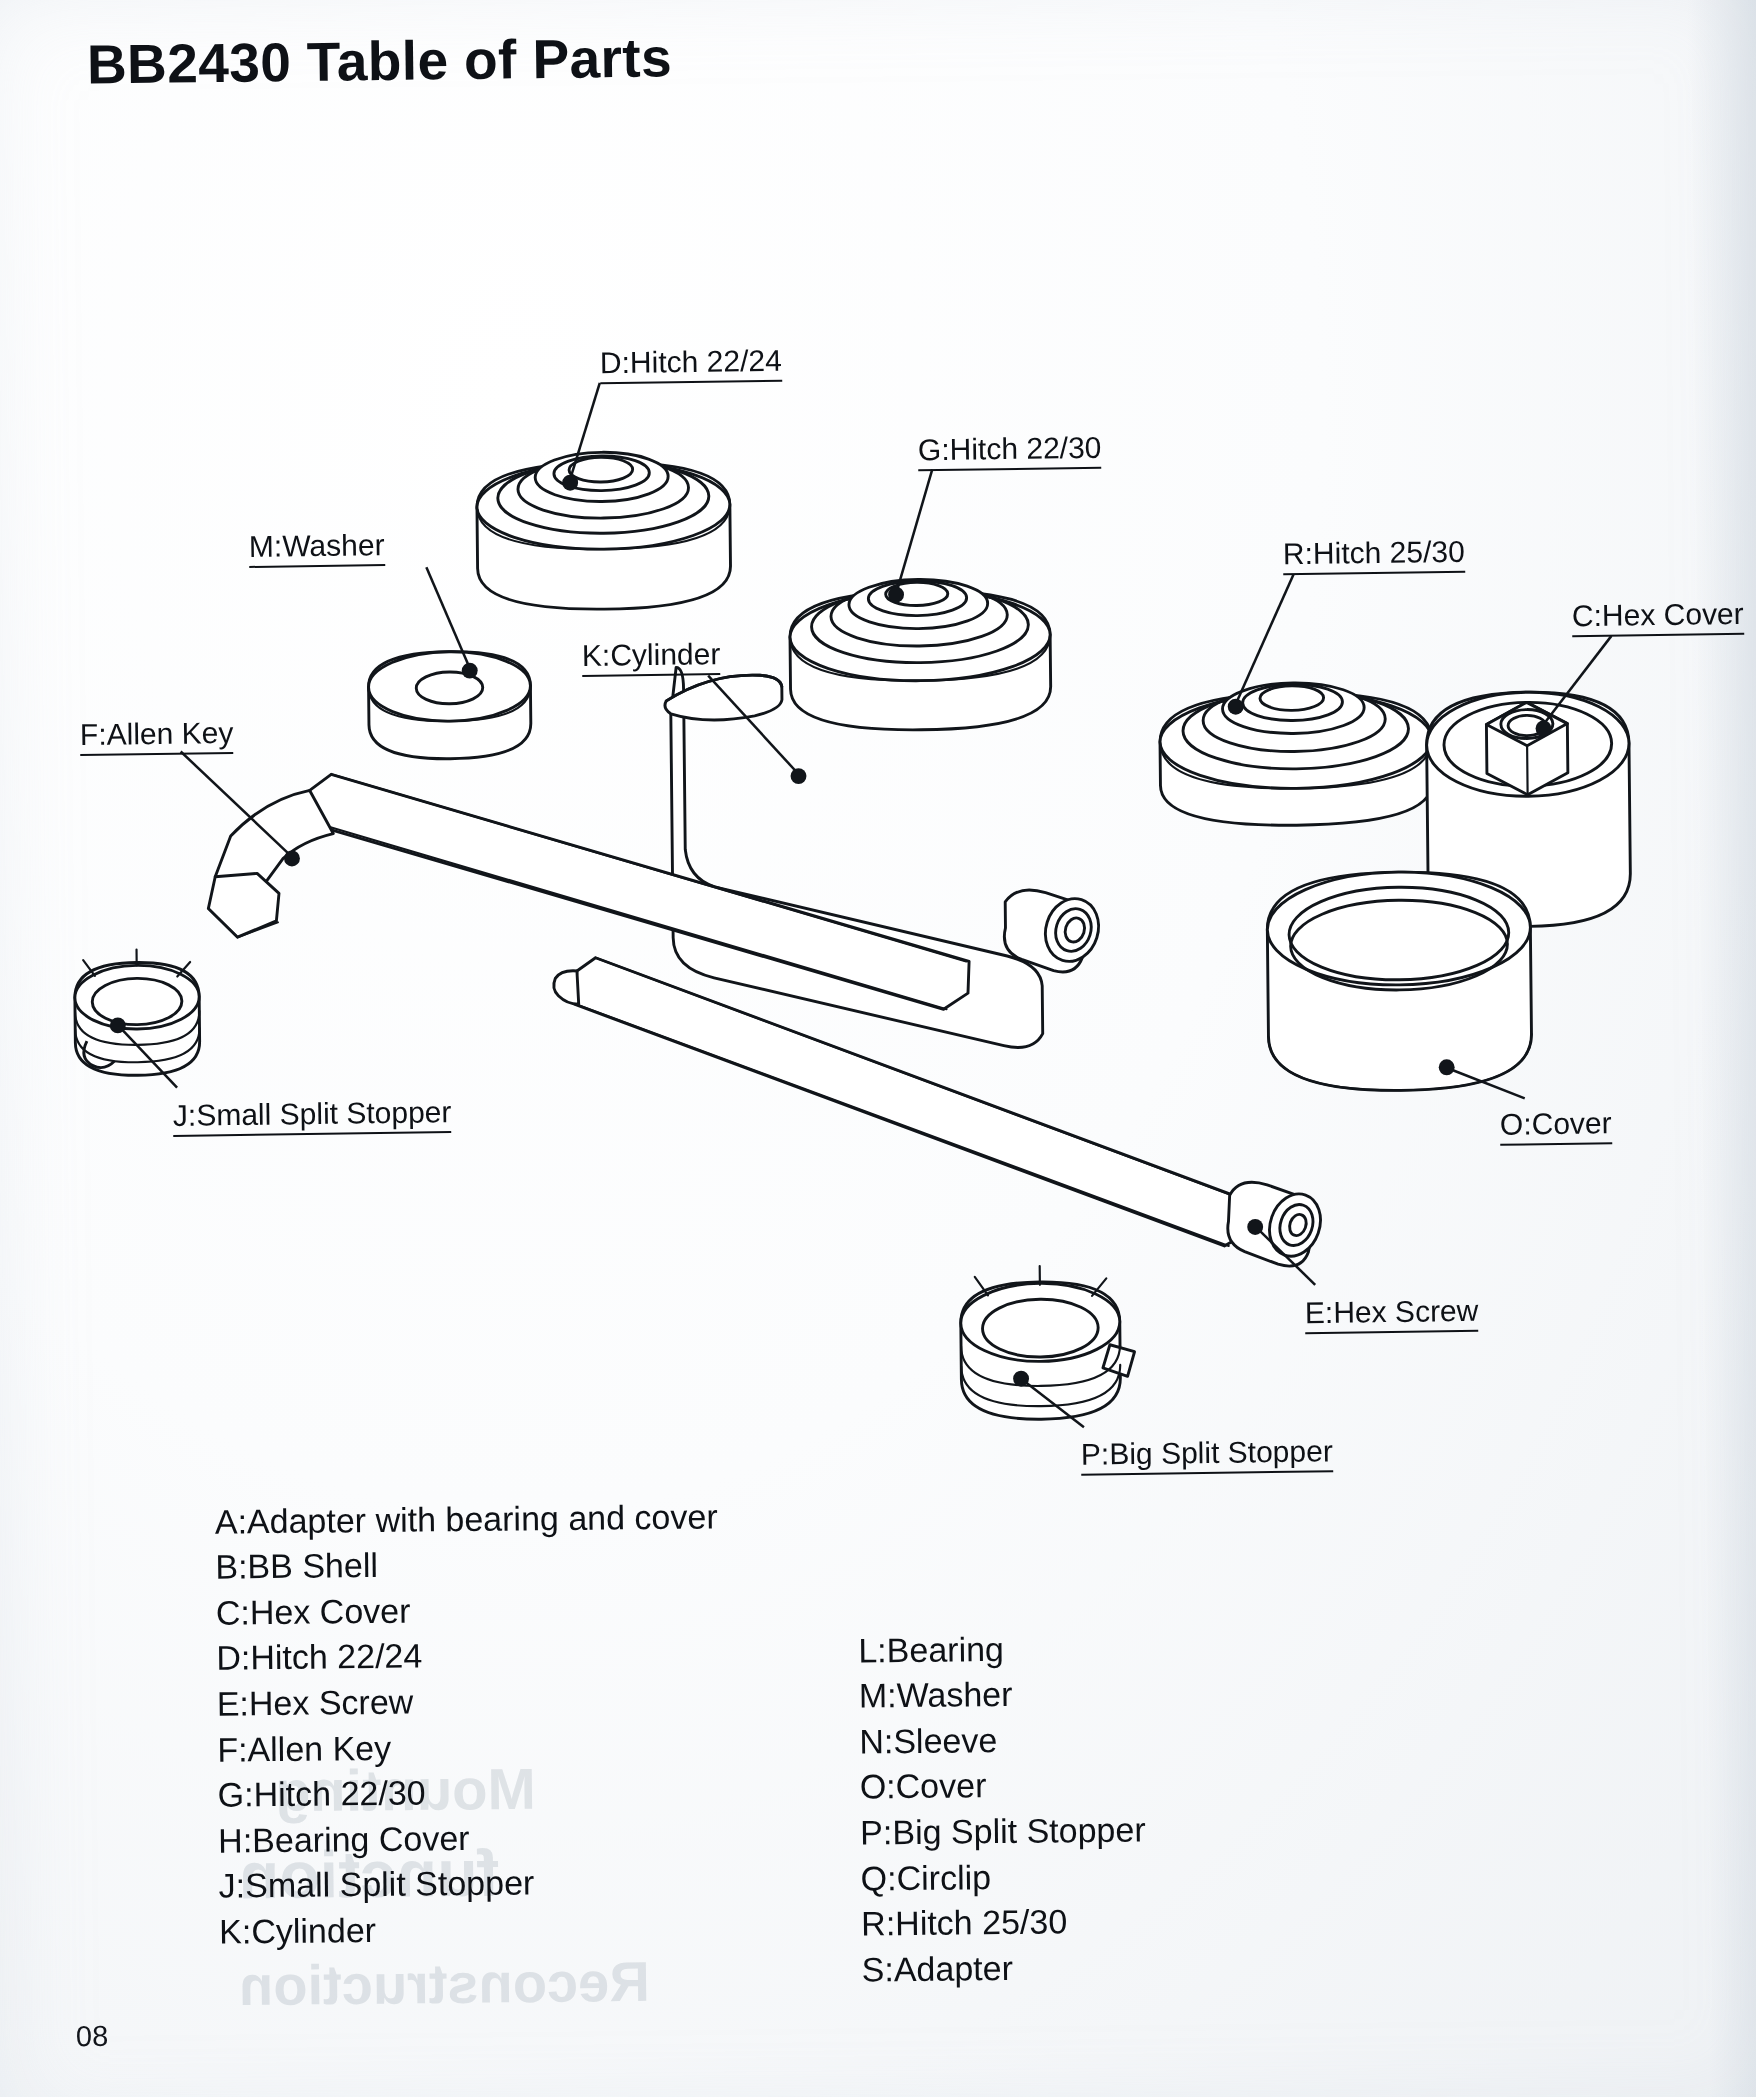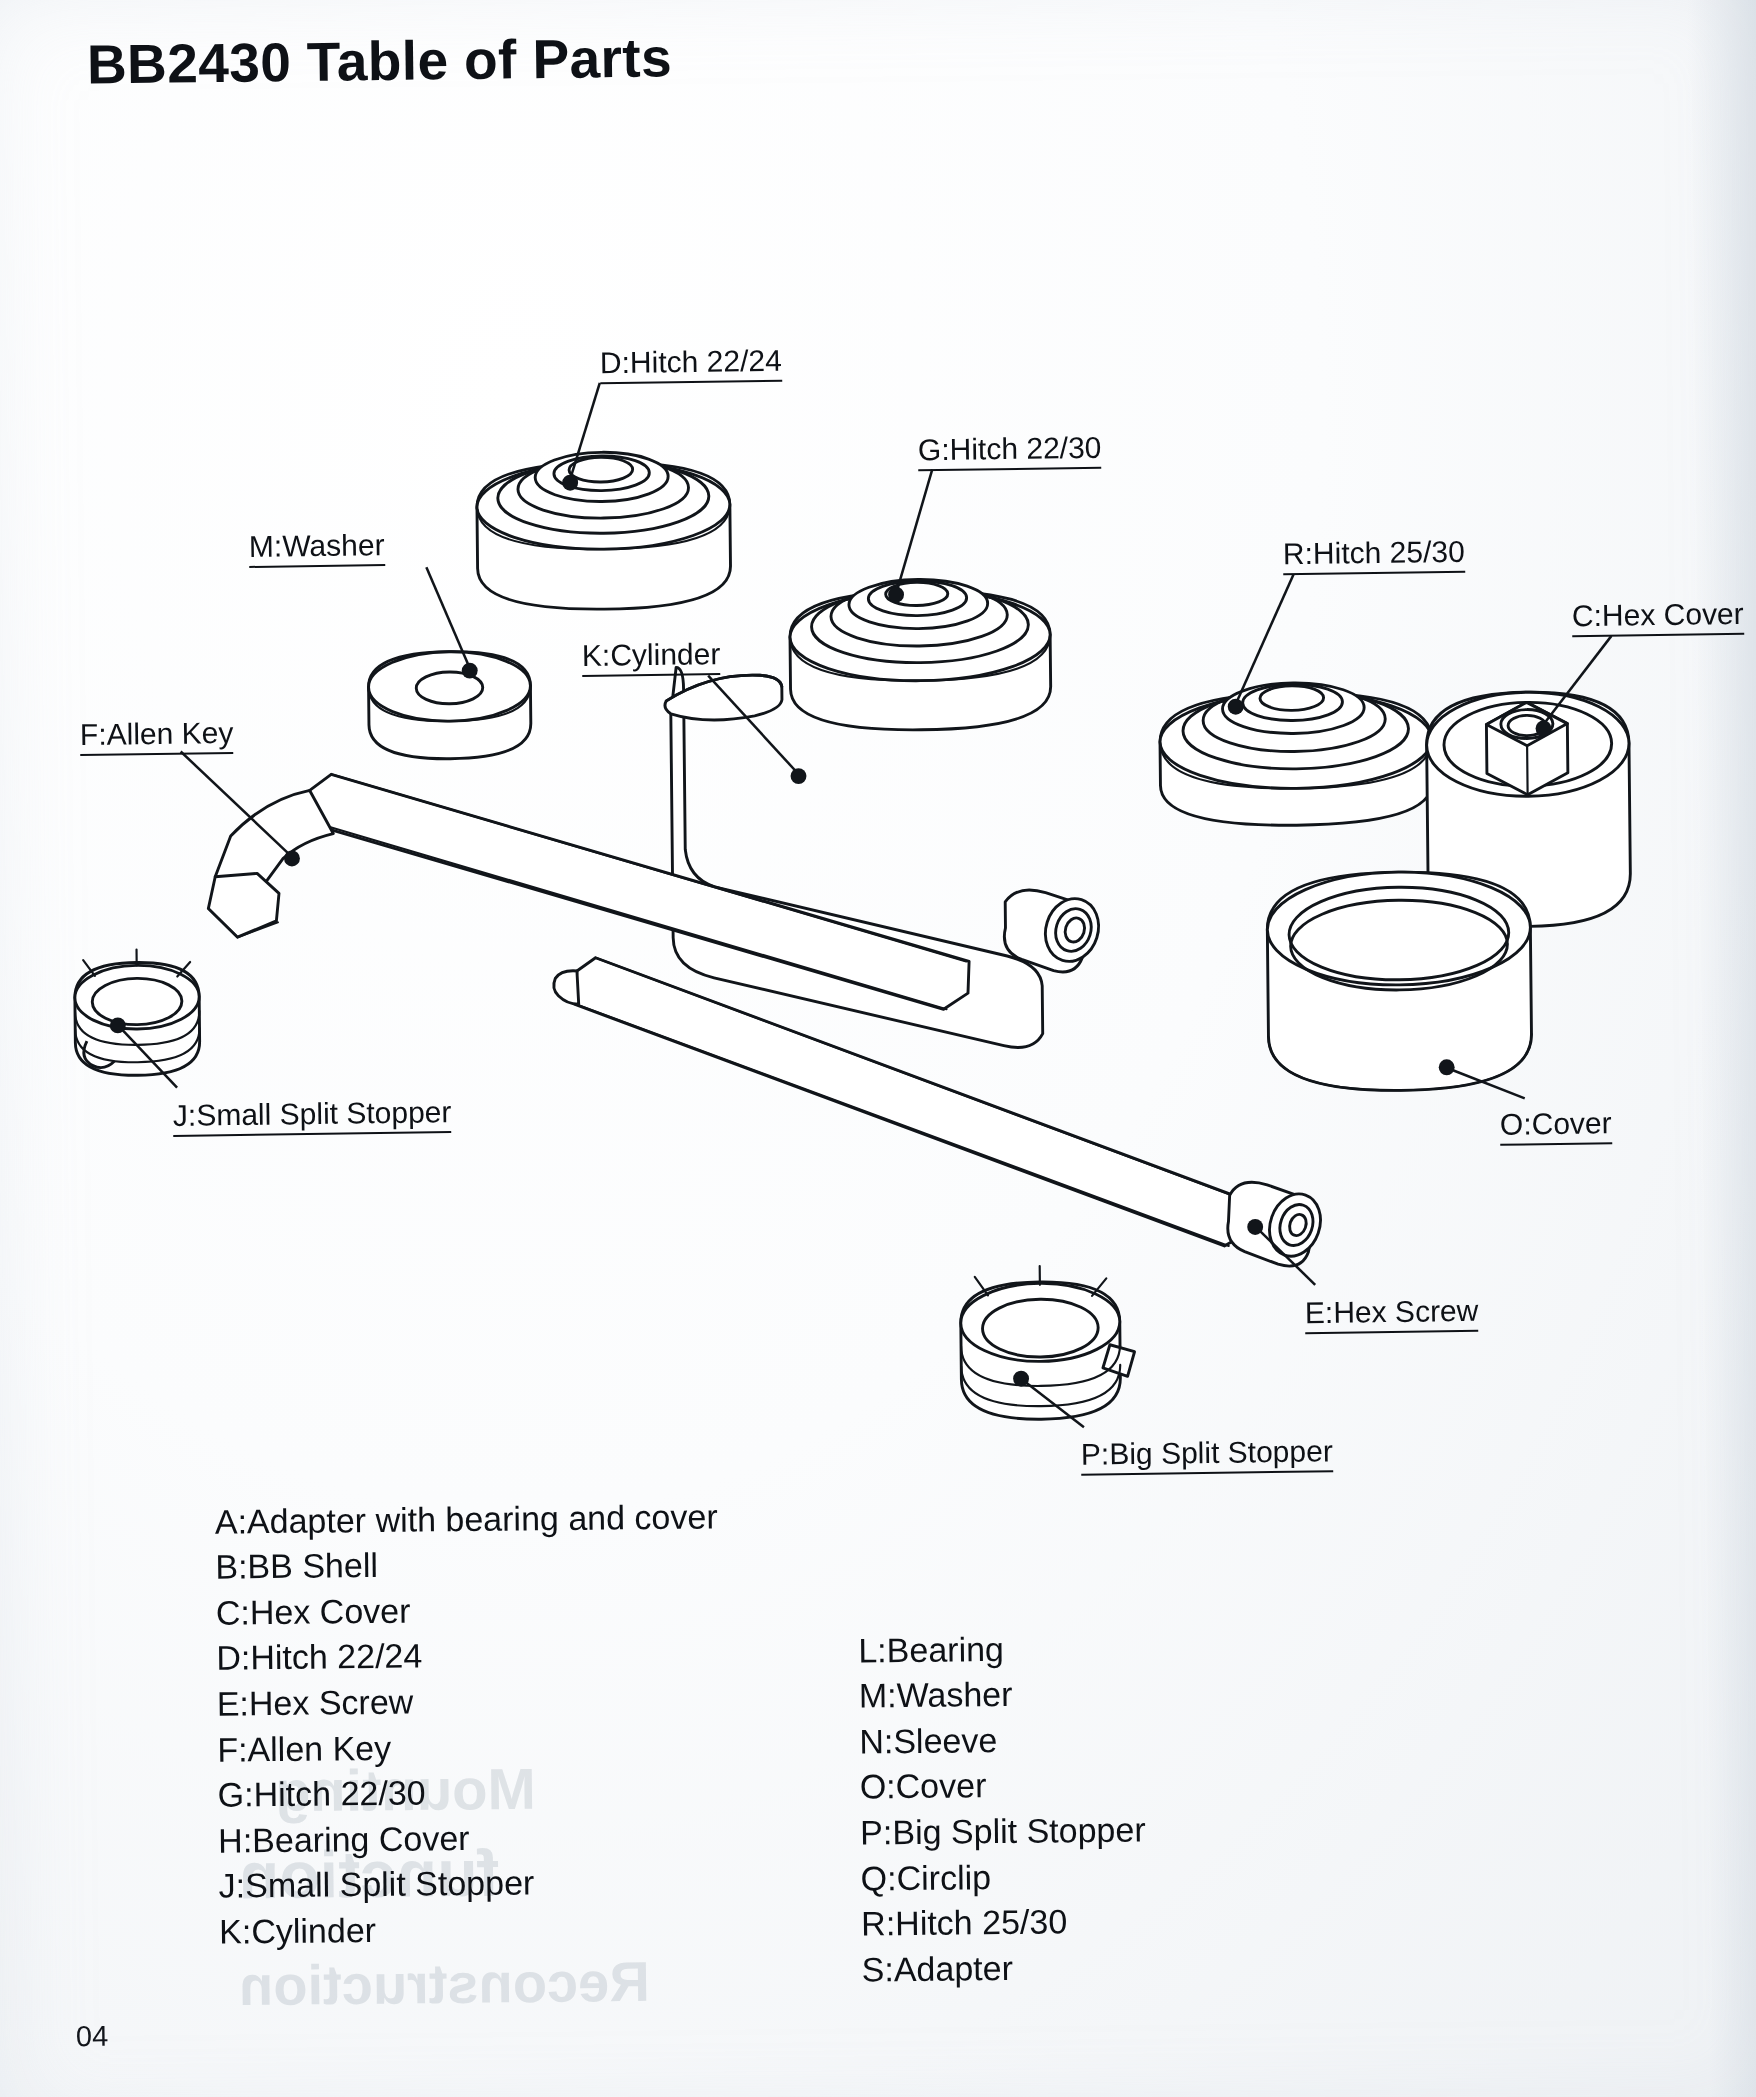--- a/index.html
+++ b/index.html
@@ -317,16 +317,16 @@
     <div>L:Bearing</div>
     <div>M:Washer</div>
     <div>N:Sleeve</div>
     <div>O:Cover</div>
     <div>P:Big Split Stopper</div>
     <div>Q:Circlip</div>
     <div>R:Hitch 25/30</div>
     <div>S:Adapter</div>
   </div>
 
-  <div class="page-num">04</div>
+  <div class="page-num">08</div>
 
 </div>
 
 
 </body></html>

